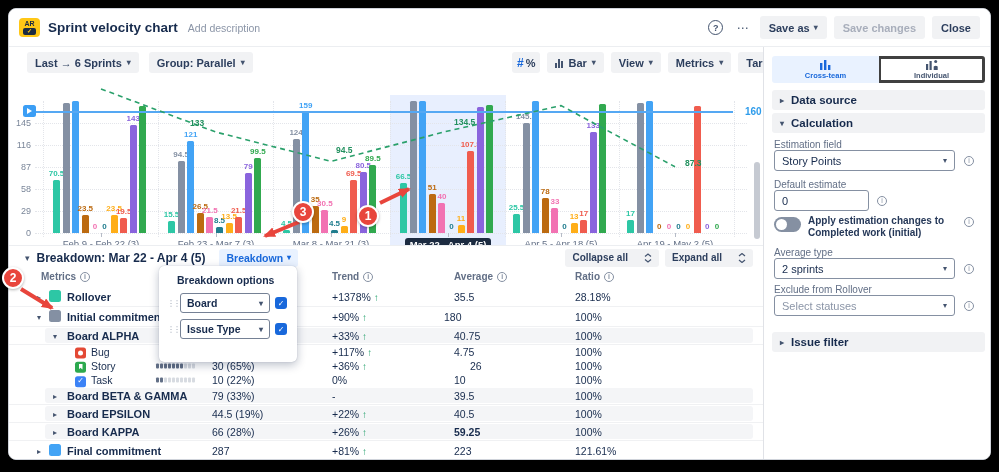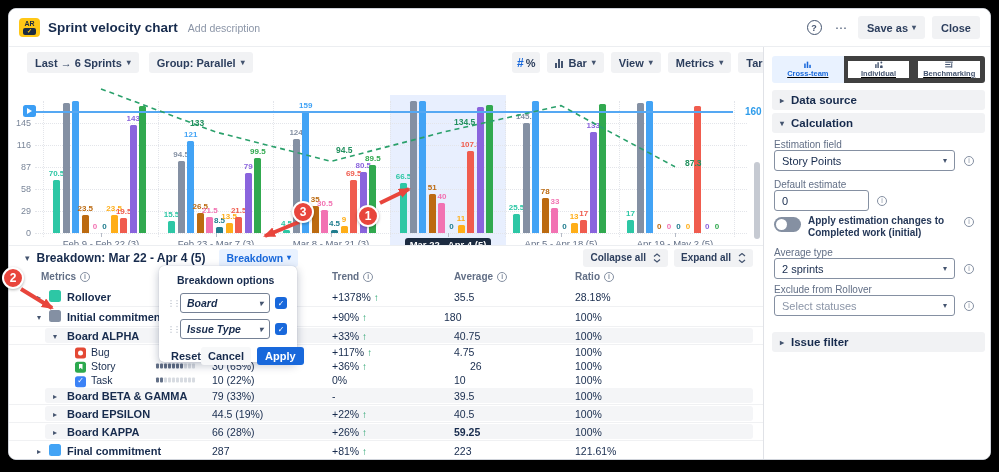--- a/index.html
+++ b/index.html
@@ -60,21 +60,21 @@
   .tlab{position:absolute;font-size:8.5px;font-weight:bold;color:#21905e;}
   
   .bd-head{position:absolute;left:0;top:198px;width:754px;height:24px;border-top:1px solid #eceef1;
     display:flex;align-items:center;padding-left:16px;background:#fff;}
   .bd-chev{font-size:9px;color:#44546f;margin-right:7px;}
   .bd-title{font-size:12px;font-weight:bold;color:#172b4d;}
   .bd-pill{margin-left:14px;height:18px;padding:0 7px;border-radius:3px;background:#e9f2ff;
     color:#1868db;font-size:10.5px;font-weight:bold;display:inline-flex;align-items:center;gap:4px;cursor:pointer;}
   .bd-right{margin-left:auto;margin-right:10px;display:flex;gap:6px;}
   .sm-pill{height:18px;padding:0 7px;border-radius:3px;background:#f1f2f4;font-size:10px;
-    font-weight:bold;color:#2c3e5d;display:inline-flex;align-items:center;gap:7px;cursor:pointer;}
+    font-weight:bold;color:#2c3e5d;display:inline-flex;align-items:center;gap:16px;cursor:pointer;}
   .thead{position:absolute;left:0;top:224px;width:754px;height:16px;}
   .th{position:absolute;font-size:10px;color:#626f86;font-weight:bold;display:flex;gap:4px;align-items:center;}
   .info-i{width:10px;height:10px;border:1px solid #8590a2;border-radius:50%;color:#8590a2;
     font-size:7px;line-height:8px;text-align:center;font-style:normal;flex:0 0 auto;display:inline-block;}
   #table-rows{position:absolute;left:0;top:240px;width:754px;}
   .trow{position:relative;width:754px;border-bottom:1px solid #f0f1f3;cursor:pointer;}
   .trow.top{height:20px;}
   .trow.board{height:18px;}
   .trow.issue{height:14px;border-bottom:none;}
   .board-bg{position:absolute;left:36px;top:1px;bottom:1px;width:708px;background:#f4f5f7;border-radius:3px;}
@@ -90,35 +90,35 @@
   .tval{font-size:10.5px;}
   .tup{color:#22a06b;font-size:10px;}
   .ticon{width:11px;height:11px;border-radius:2.5px;display:inline-flex;align-items:center;justify-content:center;}
   
   .popup{position:absolute;left:150px;top:219px;width:138px;height:96px;background:#fff;border-radius:5px;
     box-shadow:0 3px 10px rgba(9,30,66,.28),0 0 1px rgba(9,30,66,.3);z-index:40;padding:8px 10px 8px 8px;}
   .pp-title{font-size:10.5px;font-weight:bold;color:#172b4d;margin:0 0 7px 10px;}
   .pp-row{display:flex;align-items:center;gap:5px;margin-bottom:6px;}
   .drag{color:#98a1b0;font-size:8px;letter-spacing:-2px;width:8px;}
   .pp-select{flex:1;height:20px;border:1.5px solid #758195;border-radius:3px;display:flex;
-    align-items:center;padding:0 6px;font-size:10.5px;font-weight:bold;color:#172b4d;cursor:pointer;background:#fff;font-style:italic;}
+    align-items:center;padding:0 6px;font-size:10.5px;font-weight:bold;color:#172b4d;cursor:pointer;background:#fff;}
   .pp-select .chev{margin-left:auto;}
   .cbox{width:12px;height:12px;background:#1868db;border-radius:3px;color:#fff;font-size:8px;
     display:flex;align-items:center;justify-content:center;cursor:pointer;}
   .pp-btns{display:flex;align-items:center;margin-top:8px;margin-left:4px;}
   .pp-reset{font-size:11px;font-weight:bold;color:#172b4d;cursor:pointer;}
   .pp-cancel{margin-left:auto;font-size:11px;font-weight:bold;color:#172b4d;background:#f7f8f9;
     border-radius:3px;padding:3px 7px;cursor:pointer;}
   .pp-apply{margin-left:6px;font-size:11px;font-weight:bold;color:#fff;background:#1868db;
     border-radius:3px;padding:3px 8px;cursor:pointer;}
   
   .sidebar{position:absolute;left:754px;top:38px;width:229px;height:414px;border-left:1px solid #e0e2e7;background:#fff;}
   .tabs{position:absolute;left:8px;top:9px;display:flex;width:213px;}
-  .tab{flex:1;height:27px;border:5px solid #404040;background:#fff;display:flex;flex-direction:column;
-    align-items:center;justify-content:center;gap:1px;cursor:pointer;margin-left:-1px;text-decoration:underline;}
+  .tab{flex:1;height:27px;border:3px solid #404040;background:#fff;display:flex;flex-direction:column;
+    align-items:center;justify-content:center;gap:1px;cursor:pointer;margin-left:-1px;}
   .tab:first-child{margin-left:0;border-radius:3px 0 0 3px;}
   .tab:last-child{border-radius:0 3px 3px 0;}
   .tab .tlabel{font-size:7.5px;color:#44546f;font-weight:bold;}
   .tab.sel{background:#e9f2ff;border-color:#e9f2ff;z-index:1;}
   .tab.sel .tlabel{color:#1868db;}
   .sec{position:absolute;left:8px;width:213px;height:20px;background:#f1f2f4;border-radius:3px;
     display:flex;align-items:center;padding:0 8px;gap:7px;font-size:11.5px;font-weight:bold;color:#172b4d;cursor:pointer;}
   .flabel{position:absolute;font-size:10px;color:#626f86;}
   .fselect{position:absolute;height:21px;width:181px;border:1.5px solid #8590a2;border-radius:3px;
     background:#fff;display:flex;align-items:center;padding:0 7px;font-size:11px;color:#172b4d;cursor:pointer;}
@@ -152,20 +152,21 @@
     <span class="add-desc">Add description</span>
     <div class="tb-right">
       <span class="icon-btn">
           <span class="help-circ">?</span>
         </span>
       <span class="icon-btn">⋯</span>
       <button class="btn">
           <span>Save as</span>
           <span class="chev">▾</span>
         </button>
+      <button class="btn disabled">Save changes</button>
       <button class="btn">Close</button>
     </div>
   </div>
 
   <div class="content">
     <div class="toolbar-l">
       <span class="pill">
           <span>Last → 6 Sprints</span>
           <span class="chev">▾</span>
         </span>
@@ -535,25 +536,20 @@
         <span class="cbox">✓</span>
       </div>
       <div class="pp-row">
         <span class="drag">⋮⋮</span>
         <span class="pp-select">
             <span>Issue Type</span>
             <span class="chev">▾</span>
           </span>
         <span class="cbox">✓</span>
       </div>
-      <div class="pp-btns">
-        <span class="pp-reset">Reset</span>
-        <span class="pp-cancel">Cancel</span>
-        <span class="pp-apply">Apply</span>
-      </div>
     </div>
 
     <div class="scroll-thumb"></div>
   </div>
 
   <div class="sidebar">
     <div class="tabs">
       <div class="tab sel">
         <svg width="14" height="11" viewBox="0 0 14 11">
             <rect x="1" y="4" width="2.4" height="7" fill="#1868db"></rect>
@@ -564,29 +560,20 @@
       </div>
       <div class="tab">
         <svg width="14" height="11" viewBox="0 0 14 11">
             <rect x="1" y="5" width="2.2" height="6" fill="#44546f"></rect>
             <rect x="4.5" y="2" width="2.2" height="9" fill="#44546f"></rect>
             <circle cx="10.7" cy="2.4" r="1.5" fill="#44546f"></circle>
             <path d="M8.7,11 L8.7,7.5 Q10.7,5.8 12.7,7.5 L12.7,11 Z" fill="#44546f"></path>
           </svg>
         <span class="tlabel">Individual</span>
       </div>
-      <div class="tab">
-        <svg width="14" height="11" viewBox="0 0 14 11">
-            <rect x="1" y="1" width="12" height="1.6" fill="#44546f"></rect>
-            <rect x="1" y="4.7" width="8" height="1.6" fill="#44546f"></rect>
-            <rect x="1" y="8.4" width="10" height="1.6" fill="#44546f"></rect>
-            <rect x="10.5" y="3.5" width="1.6" height="7" fill="#44546f"></rect>
-          </svg>
-        <span class="tlabel">Benchmarking</span>
-      </div>
     </div>
 
     <div class="sec" style="top:43px">
       <span class="rchev">▸</span>
       <span>Data source</span>
     </div>
     <div class="sec" style="top:66px">
       <span class="rchev">▾</span>
       <span>Calculation</span>
     </div>

